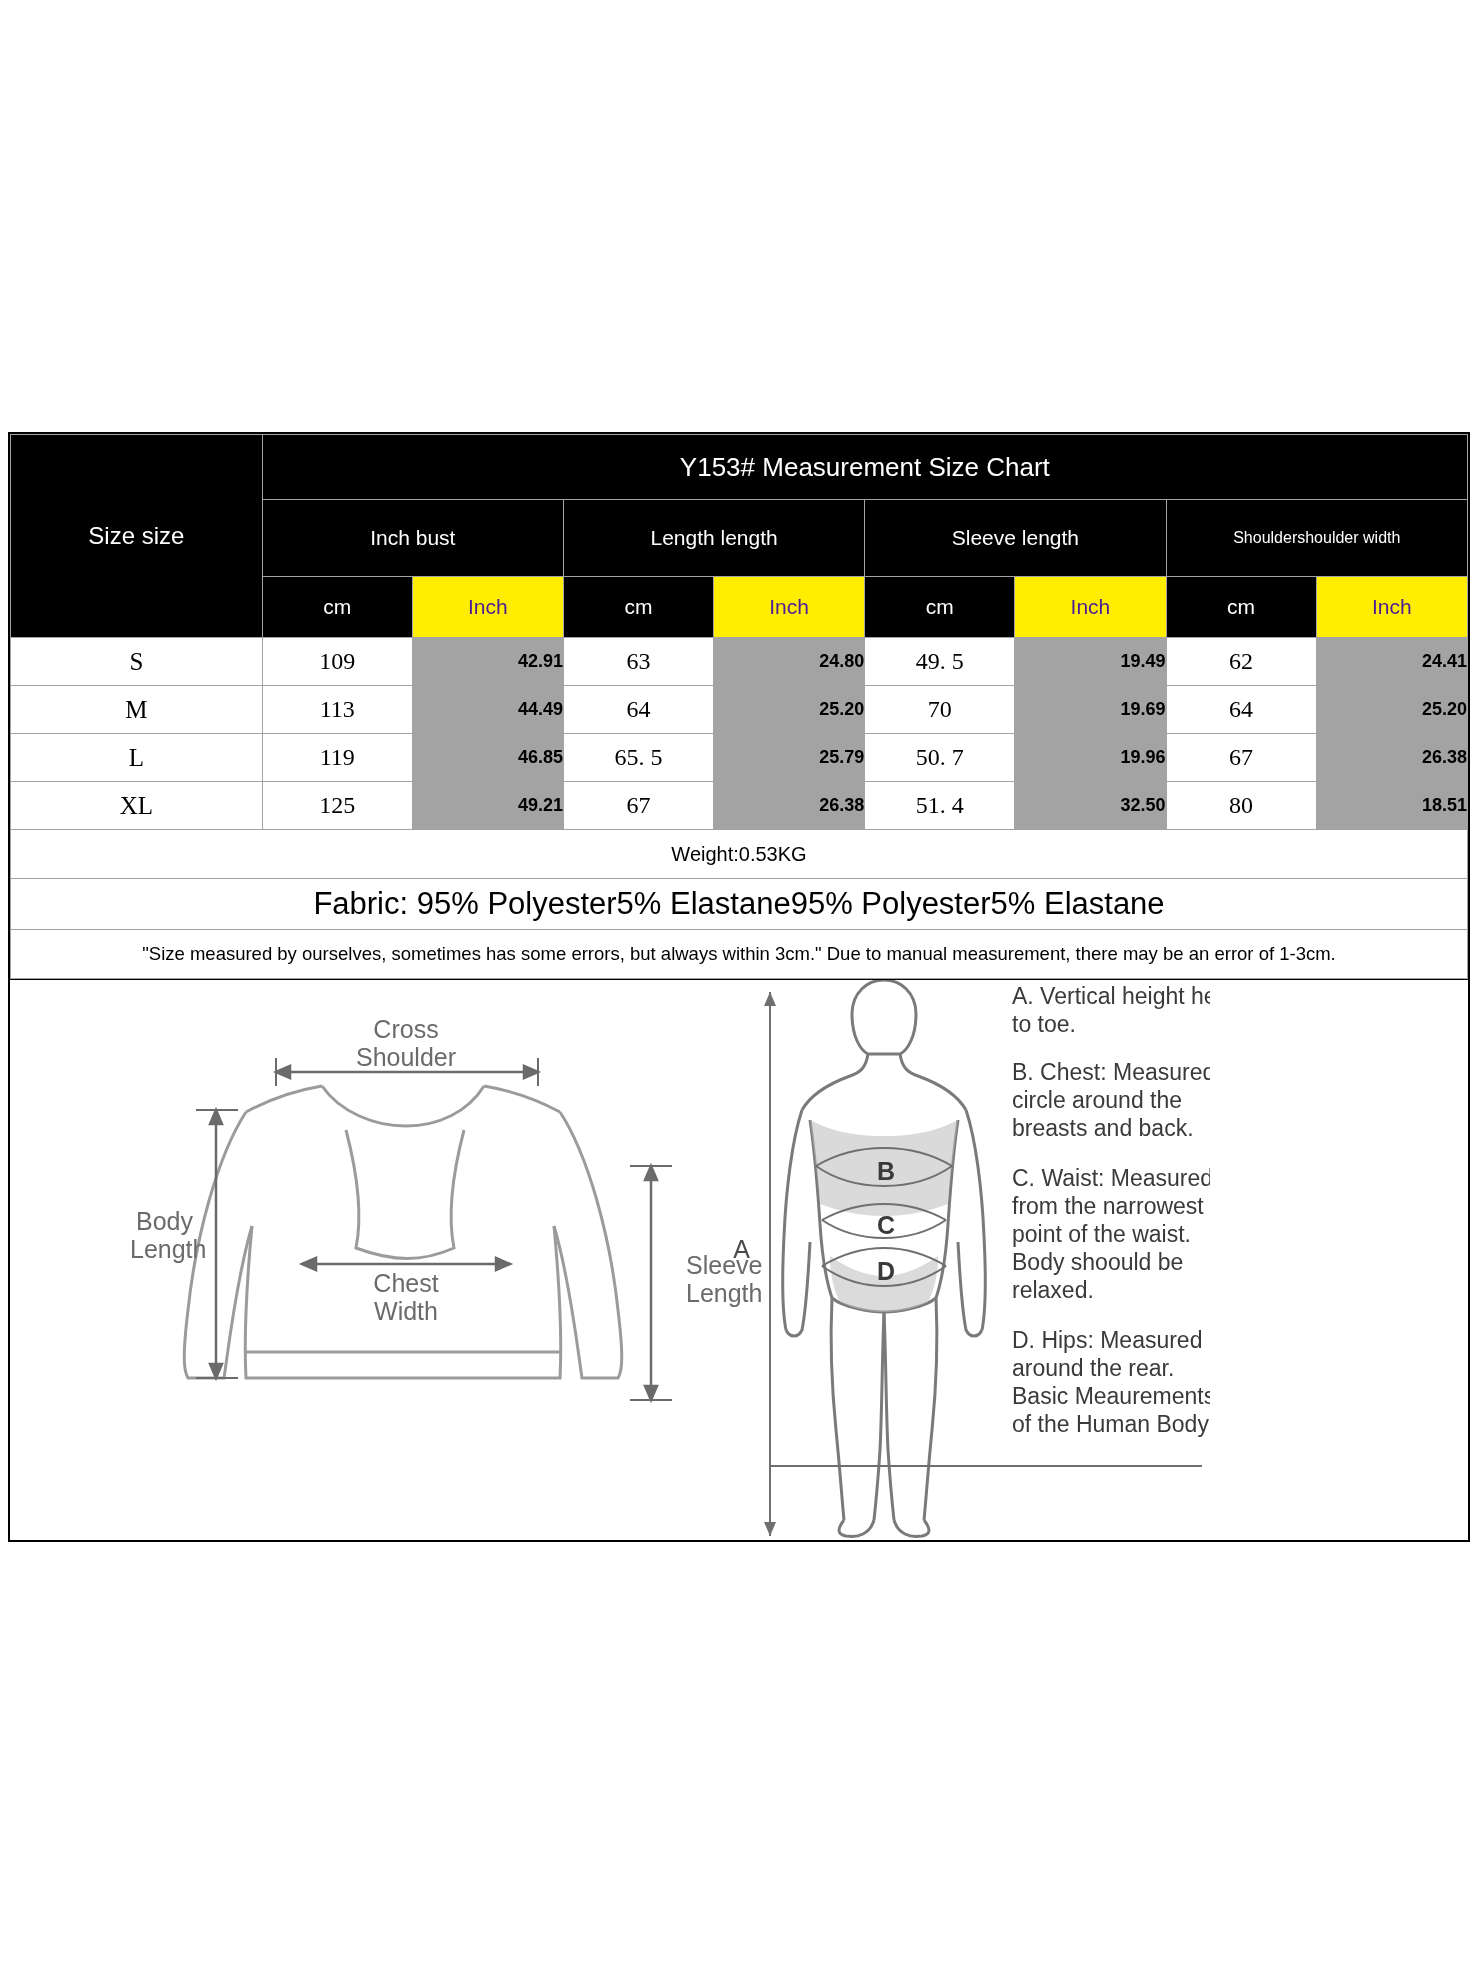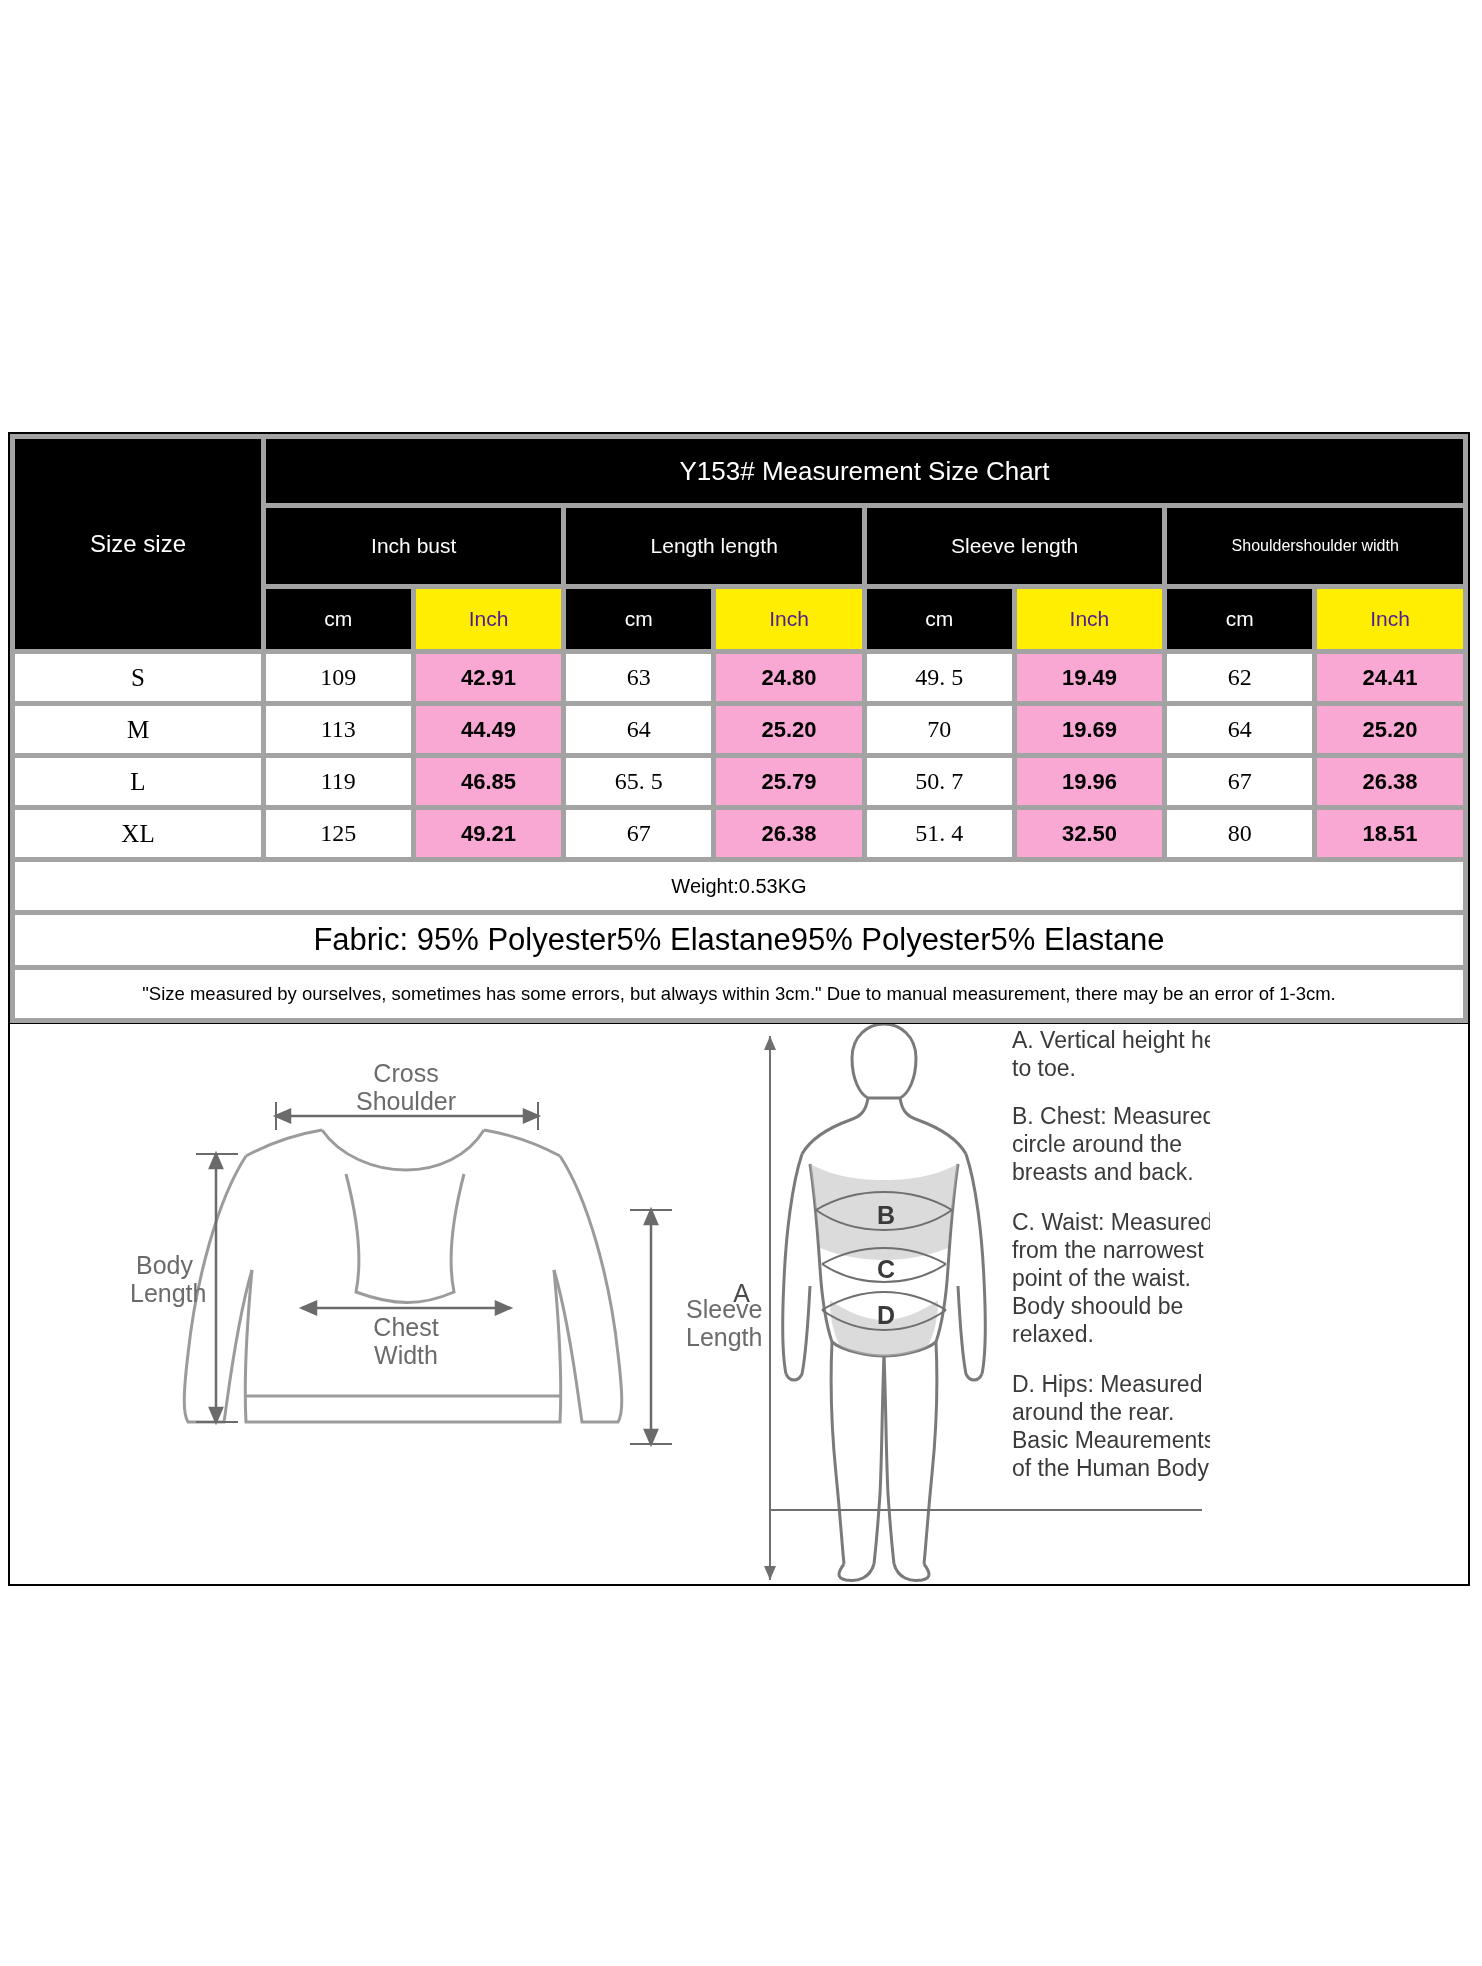--- a/index.html
+++ b/index.html
@@ -30,21 +30,21 @@
     border: 2px solid #000;
     box-sizing: border-box;
     background: #fff;
   }
   table.size-chart {
     border-collapse: collapse;
     width: 100%;
     table-layout: fixed;
   }
   table.size-chart td, table.size-chart th {
-    border: 5px solid #a3a3a3;
+    border: 1px solid #a3a3a3;
     text-align: center;
     vertical-align: middle;
     padding: 0;
     font-weight: normal;
   }
   .blk {
     background: #000;
     color: #fff;
   }
   .title-cell {
@@ -74,24 +74,25 @@
   .unit-head.inch {
     background: #ffee00;
     color: #4c1d95;
   }
   td.datacell {
     font-size: 24px;
     height: 47px;
     font-family: "Liberation Serif", serif;
   }
   td.datacell.inch {
-    background: #f9a8d4;
+    background: #a3a3a3;
     font-family: "Liberation Sans", sans-serif;
     font-weight: bold;
-    font-size: 22px;
+    font-size: 18px;
+    text-align: right;
   }
   td.sizelabel {
     font-size: 25px;
     height: 47px;
     font-family: "Liberation Serif", serif;
   }
   td.noteline {
     font-size: 20px;
     height: 48px;
     text-align: center;

